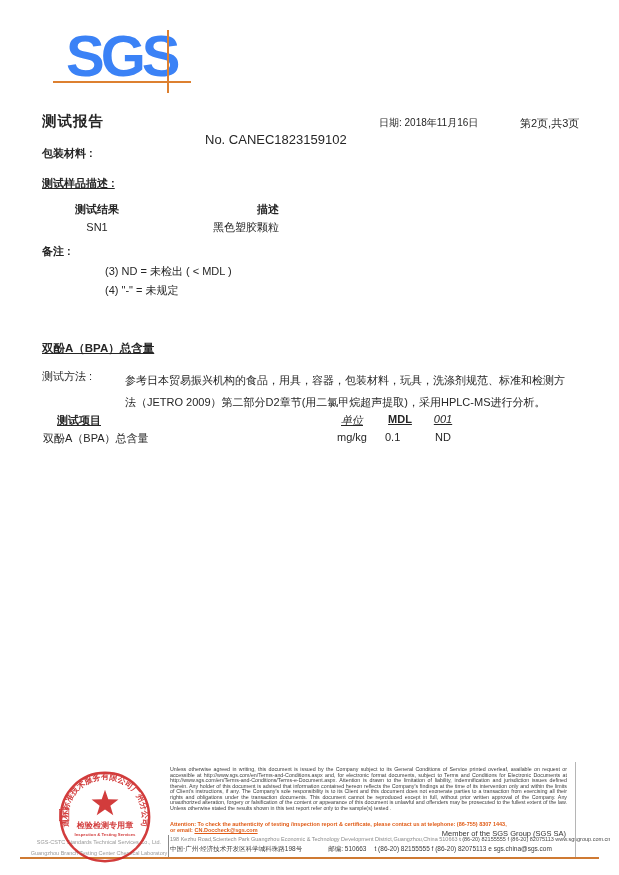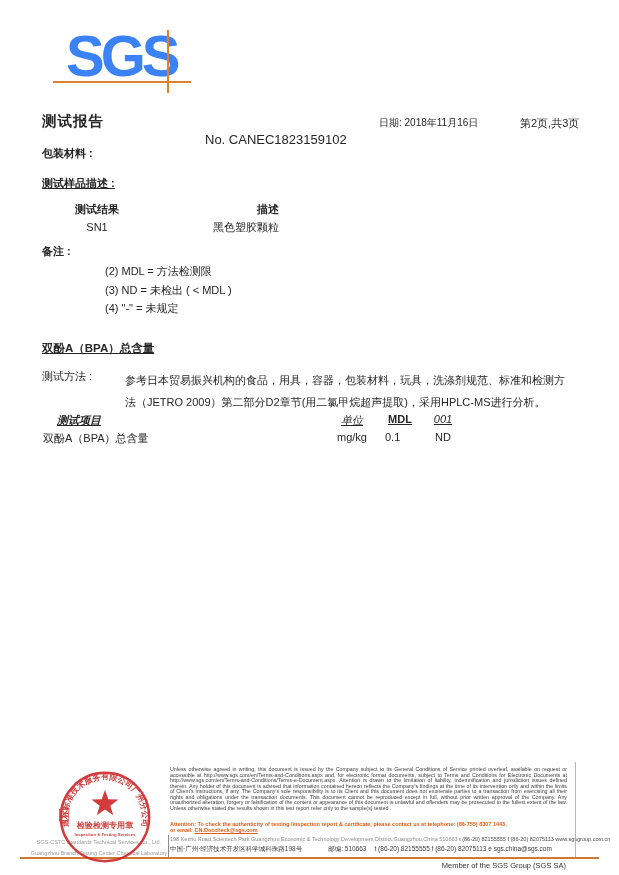--- a/index.html
+++ b/index.html
@@ -27,21 +27,21 @@
   .col-sn{left:42px;width:110px;text-align:center;}
   .col-id{left:110px;width:112px;text-align:center;}
   .col-desc{left:213px;text-align:right;}
   .notes-label{left:42px;top:244px;font-size:11px;font-weight:bold;}
   .notes-list{left:105px;top:262px;font-size:11px;line-height:18.6px;}
   .bpa-heading{left:42px;top:341px;font-size:11.5px;font-weight:bold;text-decoration:underline;}
   .method-label{left:42px;top:369px;font-size:11px;}
   .method-text{left:125px;top:369px;width:450px;font-size:11px;line-height:22px;}
   
   .rt{font-size:11px;}
-  .rt-item-hd{left:57px;top:413px;font-weight:bold;text-decoration:underline;font-style:italic;}
+  .rt-item-hd{left:57px;top:413px;font-weight:bold;text-decoration:underline;}
   .rt-unit-hd{left:330px;top:413px;width:44px;text-align:center;font-style:italic;text-decoration:underline;}
   .rt-mdl-hd{left:385px;top:413px;width:30px;text-align:center;text-decoration:underline;font-weight:bold;}
   .rt-col1-hd{left:428px;top:413px;width:30px;text-align:center;font-style:italic;text-decoration:underline;}
   .rt-item{left:43px;top:431px;}
   .rt-unit{left:330px;top:431px;width:44px;text-align:center;}
   .rt-mdl{left:385px;top:431px;width:30px;text-align:left;}
   .rt-col1{left:428px;top:431px;width:30px;text-align:center;}
   
   .legal{left:170px;top:767px;width:397px;font-size:5.3px;line-height:5.5px;
     text-align:justify;color:#3c3c3c;}
@@ -51,21 +51,21 @@
   .addr-en{left:170px;top:836px;width:400px;font-size:5.5px;color:#8a8a8a;white-space:nowrap;}
   .addr-en .dark{color:#4a4a4a;}
   .addr-cn{left:170px;top:845px;width:400px;font-size:6.5px;color:#3a3a3a;white-space:nowrap;}
   .addr-cn .gap{display:inline-block;width:26px;}
   .addr-cn .gap2{display:inline-block;width:8px;}
   .company{left:28px;top:837px;width:142px;font-size:5.5px;line-height:11px;
     color:#9a9a9a;text-align:center;}
   .vline-left{left:168px;top:835px;width:1px;height:22px;background:#8a8a8a;}
   .vline-right{left:575px;top:762px;width:1px;height:95px;background:#b5b5b5;}
   .orange-line{left:20px;top:857px;width:579px;height:2px;background:#cf7a33;}
-  .member{left:370px;top:861px;width:196px;text-align:right;font-size:7.5px;color:#333;}
+  .member{left:370px;top:829px;width:196px;text-align:right;font-size:7.5px;color:#333;}
   .stamp{left:58px;top:770px;width:94px;height:94px;}
 </style>
 </head>
 <body>
 
 <div class="page">
 
   <div class="abs logo-text">SGS</div>
   <div class="abs cross-v"></div>
   <div class="abs cross-h"></div>
@@ -83,21 +83,20 @@
     <div class="hd">测试结果</div>
     <div>SN1</div>
   </div>
   <div class="abs sample-col col-desc">
     <div class="hd">描述</div>
     <div>黑色塑胶颗粒</div>
   </div>
 
   <div class="abs notes-label">备注 :</div>
   <div class="abs notes-list">
-    <div>(2) MDL = 方法检测限</div>
     <div>(3) ND = 未检出 ( &lt; MDL )</div>
     <div>(4) "-" = 未规定</div>
   </div>
 
   <div class="abs bpa-heading">双酚A（BPA）总含量</div>
   <div class="abs method-label">测试方法 :</div>
   <div class="abs method-text">参考日本贸易振兴机构的食品，用具，容器，包装材料，玩具，洗涤剂规范、标准和检测方法（JETRO 2009）第二部分D2章节(用二氯甲烷超声提取)，采用HPLC-MS进行分析。</div>
 
   <div class="abs rt rt-item-hd">测试项目</div>
   <div class="abs rt rt-unit-hd">单位</div>

